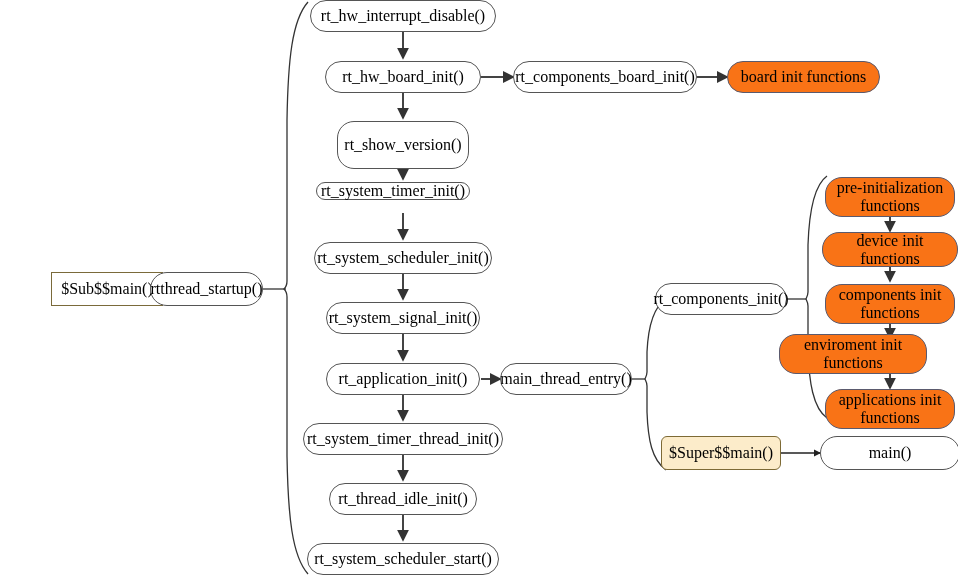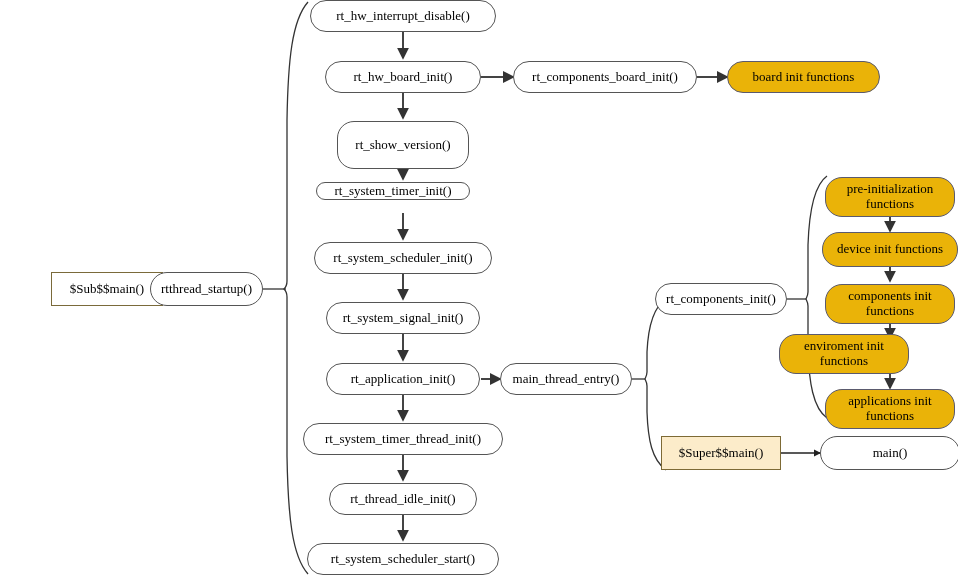--- a/index.html
+++ b/index.html
@@ -19,31 +19,31 @@
   .node {
     position: absolute;
     box-sizing: border-box;
     display: flex;
     align-items: center;
     justify-content: center;
     text-align: center;
     border: 1px solid #555555;
     background: #ffffff;
     color: #000000;
-    font-size: 13px;
+    font-size: 16px;
     line-height: 1.12;
     border-radius: 16px;
     padding: 0 4px;
     white-space: pre-line;
     z-index: 3;
   }
   .node.rounded { border-radius: 17px; }
   .node.rect { border-radius: 0; border: 1px solid #7a6a3a; }
-  .node.fill-blue { background: #eab308; border-color: #5a5a6e; }
-  .node.fill-orange { background: #fcecca; border-color: #7d6a35; }
+  .node.fill-blue { background: #f97316; border-color: #5a5a6e; }
+  .node.fill-orange { background: #fcecca; border-color: #7d6a35; border-radius: 6px; }
 
   svg#wires {
     position: absolute;
     left: 0;
     top: 0;
     width: 958px;
     height: 576px;
     z-index: 1;
     overflow: visible;
   }
@@ -218,21 +218,21 @@
 
   <div class="node rounded fill-blue" style="left:822px; top:232px; width:136px; height:35px;">
     <span>device init functions</span>
   </div>
 
   <div class="node rounded fill-blue" style="left:825px; top:284px; width:130px; height:40px;">
     <span>components init
 functions</span>
   </div>
 
-  <div class="node rounded fill-blue" style="left:779px; top:334px; width:130px; height:40px;">
+  <div class="node rounded fill-blue" style="left:779px; top:334px; width:148px; height:40px;">
     <span>enviroment init
 functions</span>
   </div>
 
   <div class="node rounded fill-blue" style="left:825px; top:389px; width:130px; height:40px;">
     <span>applications init
 functions</span>
   </div>
 
 </div>

